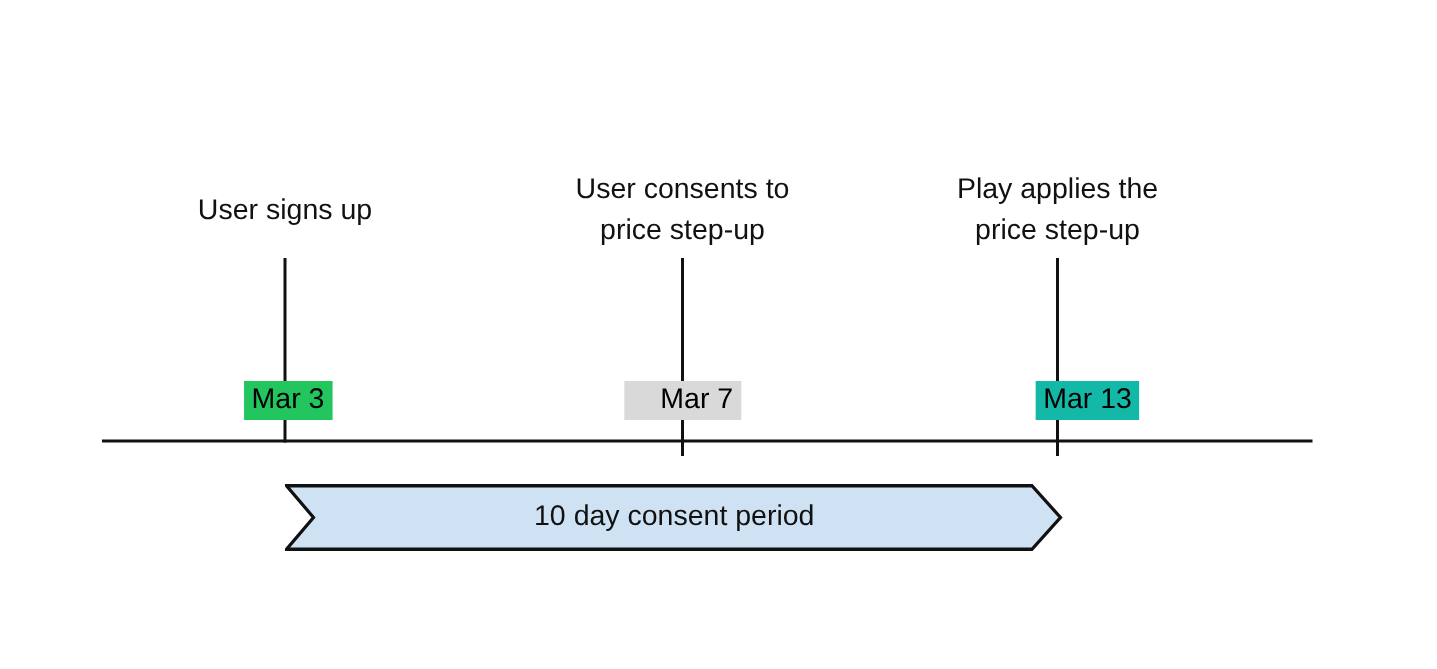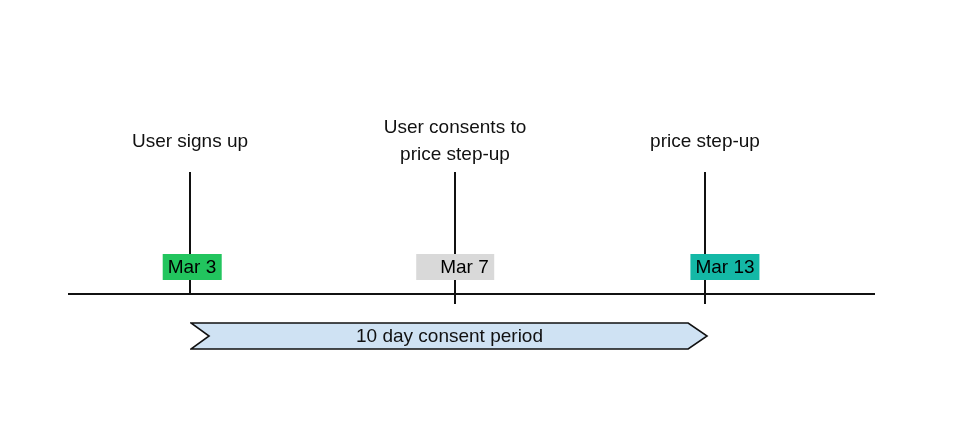--- a/index.html
+++ b/index.html
@@ -57,21 +57,21 @@
     font-size: 19px;
     line-height: 26px;
     white-space: nowrap;
     z-index: 2;
   }
   .banner {
     position: absolute;
     left: 190px;
     top: 310px;
     width: 519px;
-    height: 28px;
+    height: 46px;
     z-index: 3;
   }
   .banner svg {
     position: absolute;
     left: 0;
     top: 0;
     width: 100%;
     height: 100%;
     display: block;
   }
@@ -100,20 +100,21 @@
   <div class="date-chip" style="left: 192px; background-color: #22c55e;">Mar 3</div>
 
   <div class="event-label" style="left:335px;">
     <div>User consents to</div>
     <div>price step-up</div>
   </div>
   <div class="tick long" style="left:454px;"></div>
   <div class="date-chip" style="left: 455px; background-color: rgb(217, 217, 217); padding-left: 24px;">Mar 7</div>
 
   <div class="event-label" style="left:585px;">
+    <div>Play applies the</div>
     <div>price step-up</div>
   </div>
   <div class="tick long" style="left:704px;"></div>
   <div class="date-chip" style="left: 725px; background-color: #14b8a6;">Mar 13</div>
 
   <div class="timeline-line"></div>
 
   <div class="banner">
     <svg viewBox="0 0 519 39" preserveAspectRatio="none">
       <polygon points="1,1.5 498,1.5 517,19.5 498,37.5 1,37.5 19,19.5" stroke-width="2" fill="#cfe2f3" stroke="#111111"></polygon>

